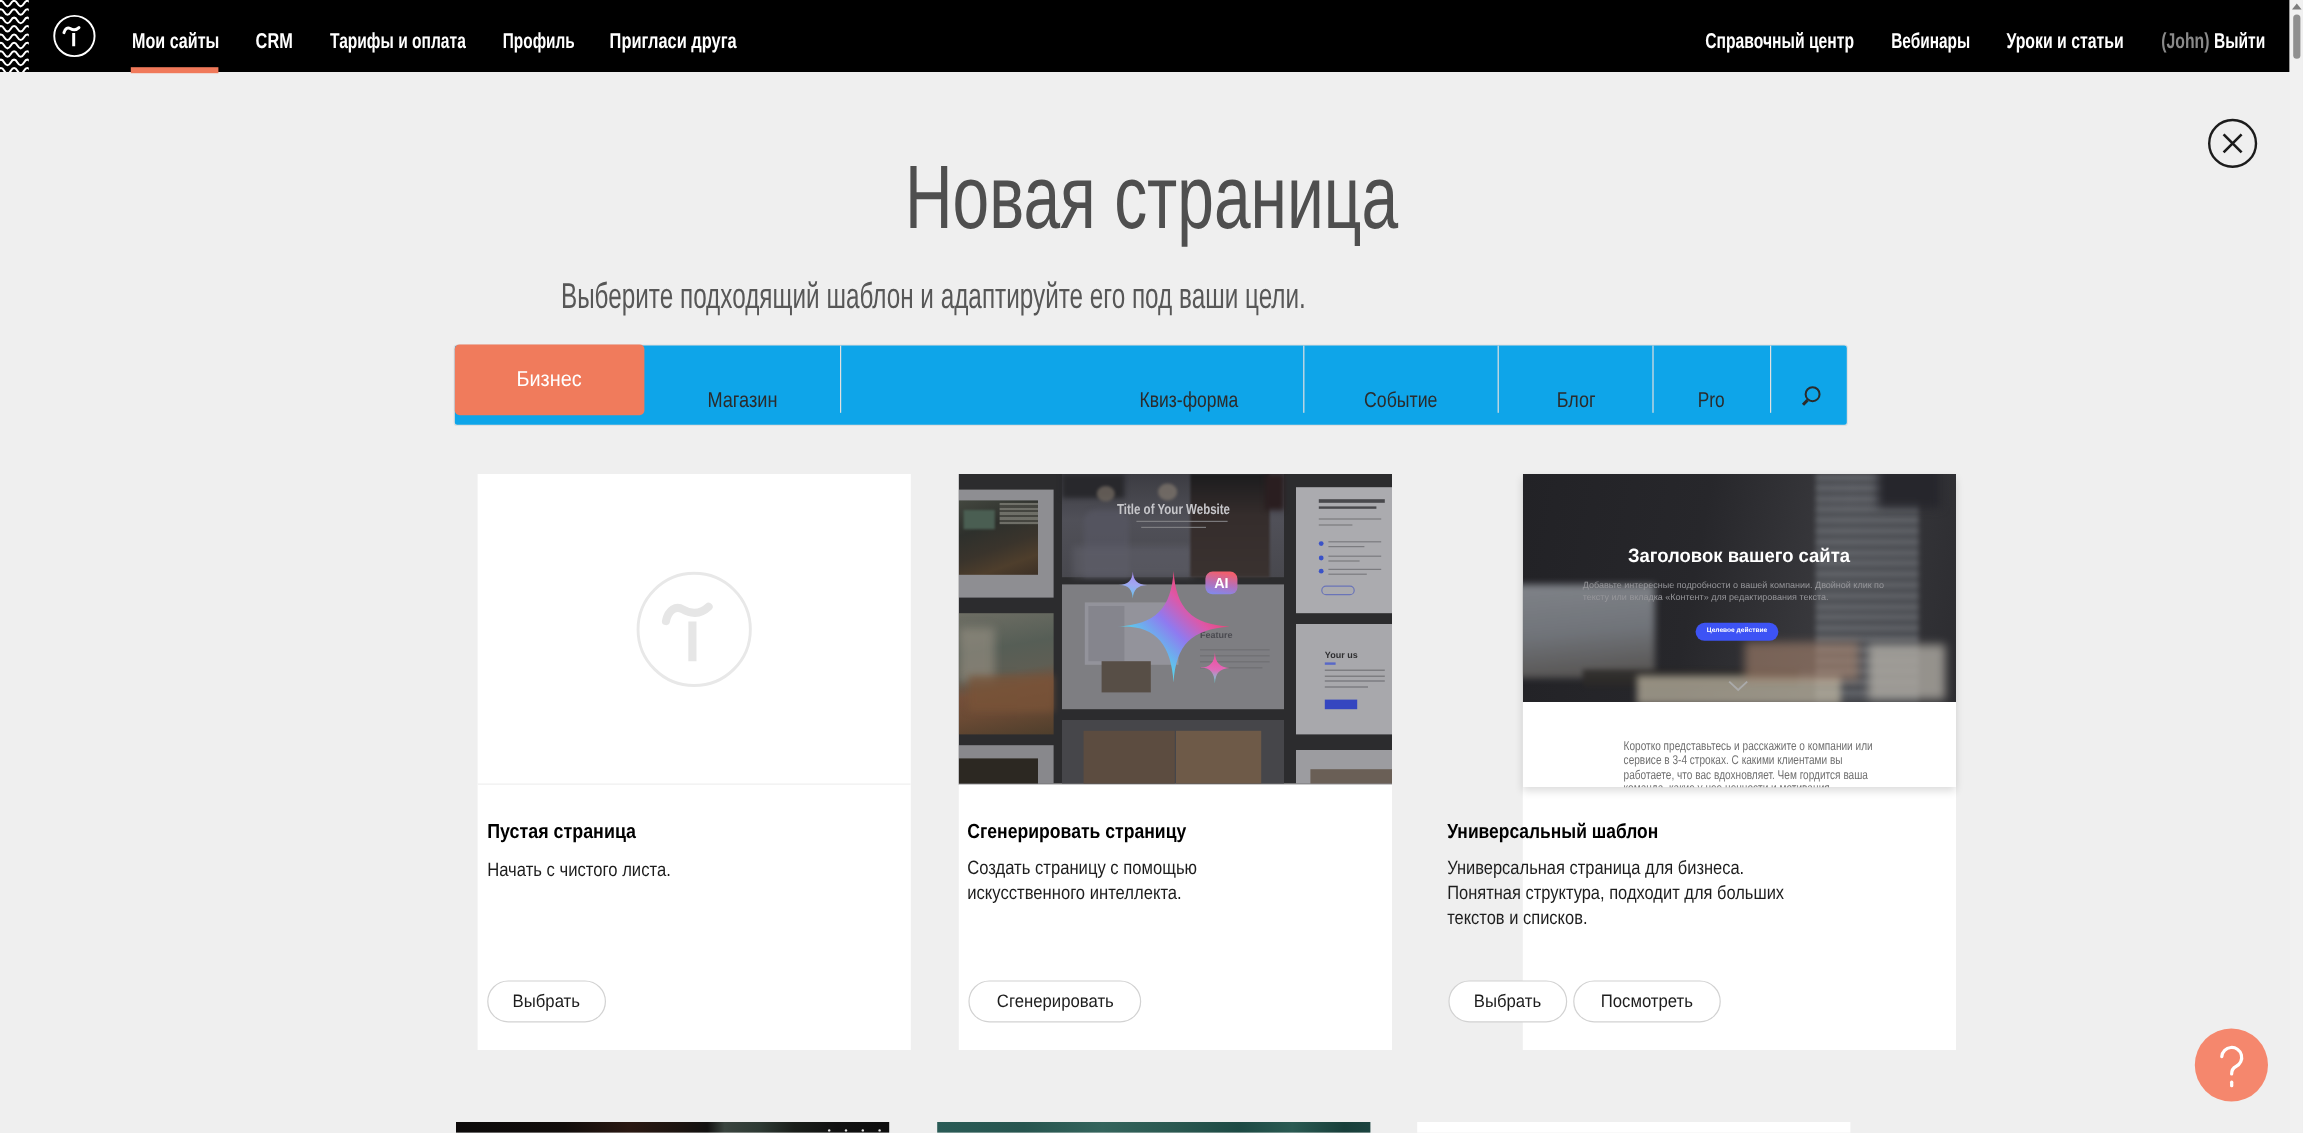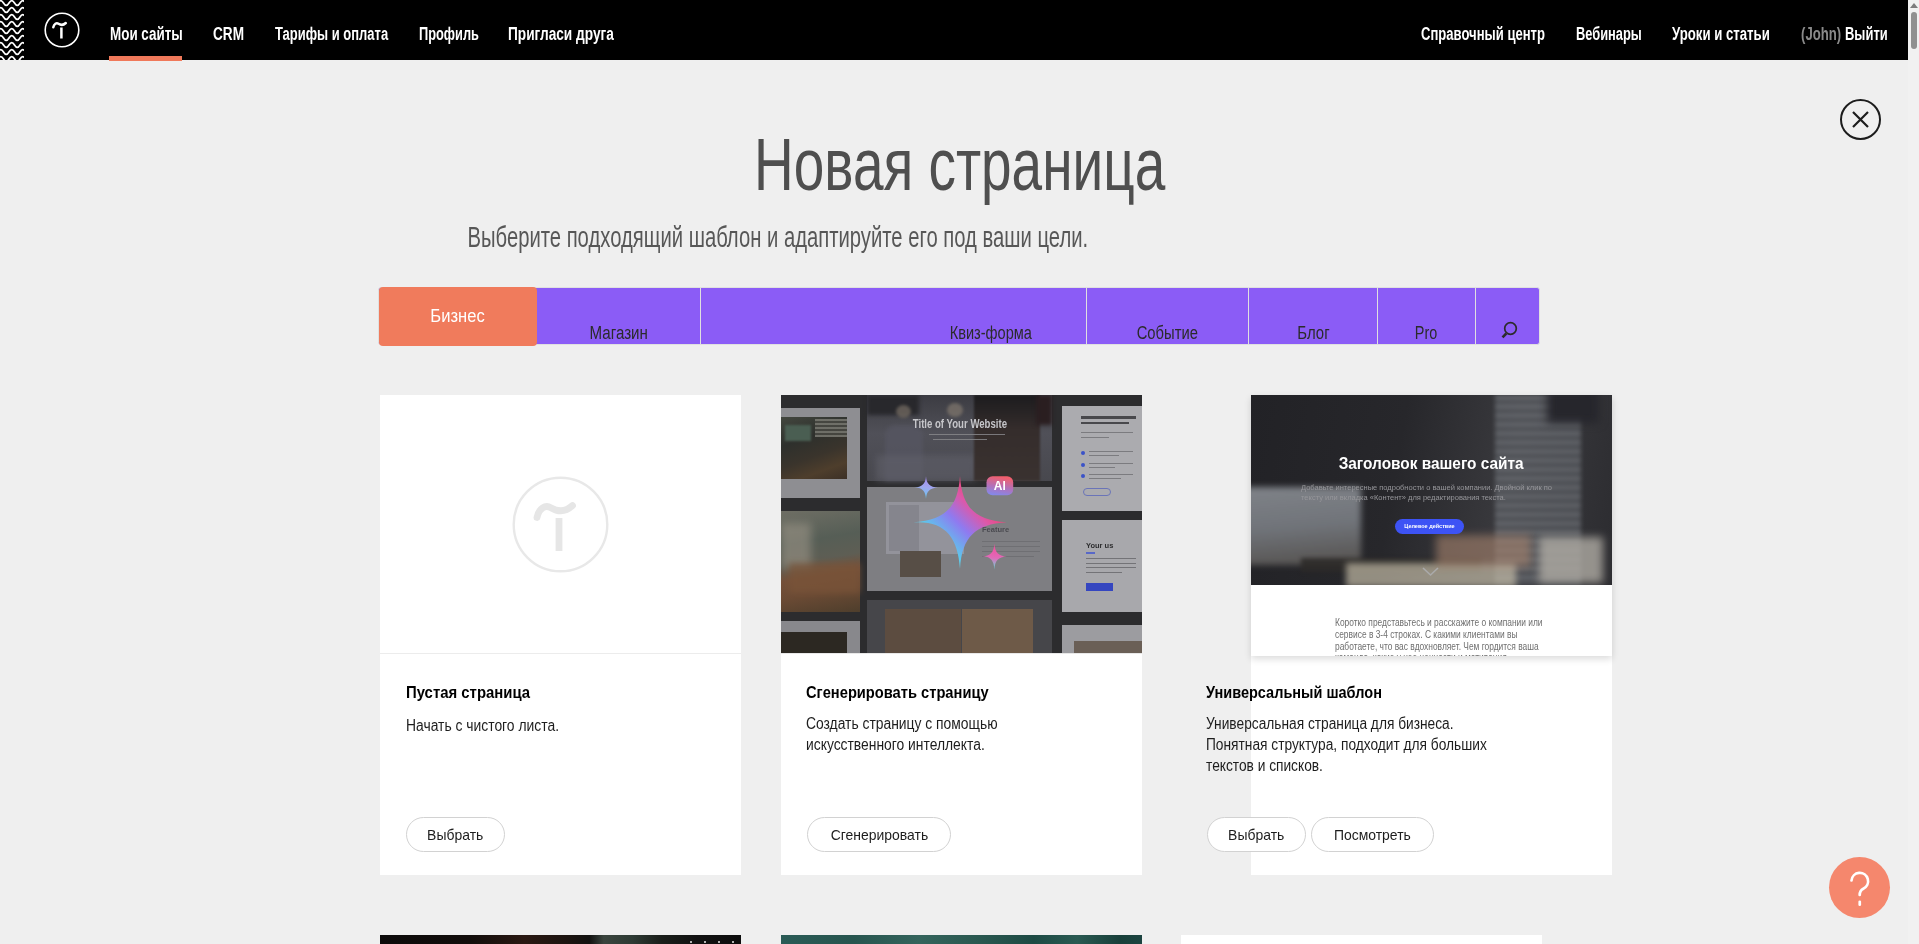--- a/index.html
+++ b/index.html
@@ -11,32 +11,32 @@
 #hdr { left:0; top:0; width:1908px; height:60px; background:#000; }
 .nav-a { position:absolute; top:23.7px; color:#fff; font-size:18px; font-weight:bold; white-space:nowrap; transform-origin:left top; }
 #underline { left:109px; top:56px; width:73px; height:5px; background:#f0795a; }
 
 
 #closebtn { left:1840px; top:99px; width:41px; height:41px; border:2px solid #1c1c1c; border-radius:50%; }
 
 
 #title { left:0; top:120.7px; width:1919px; text-align:center; font-size:75px; color:#4f4f4f; white-space:nowrap; }
 #title span { display:inline-block; transform:scaleX(0.7324); transform-origin:center; line-height:75px; }
-#subtitle { left:0; top:220px; width:1555px; text-align:center; font-size:30px; color:#575757; white-space:nowrap; }
+#subtitle { left:0; top:231px; width:1555px; text-align:center; font-size:30px; color:#575757; white-space:nowrap; }
 #subtitle span { display:inline-block; transform:scaleX(0.675); transform-origin:center; line-height:30px; }
 
 
-#tabbar { left:378px; top:287px; width:1162px; height:58px; background:#8b5cf6; border:1px solid #e0e0e0; border-radius:3px;padding-left:32px; }
+#tabbar { left:378px; top:287px; width:1162px; height:68px; background:#0ea5e9; border:1px solid #e0e0e0; border-radius:3px;padding-left:32px; }
 .tab { position:absolute; top:0; height:56px; border-right:1px solid #e0e0e0; color:#2b2b2b; font-size:18px; display:flex; align-items:flex-end; justify-content:center; }
 
 #tab-active { position:absolute; left:0px; top:-1px; width:158px; height:59px; background:#f07b5c; border-radius:4px; color:#fff; font-size:18px; display:flex; align-items:center; justify-content:center; }
 #tab-active span { display:inline-block; transform:scaleX(0.92); }
 
 
-.card { position:absolute; top:395px; width:361px; height:480px; background:#fff; }
+.card { position:absolute; top:395px; width:361px; height:480px; background:#fff;margin-left:18px; }
 .cimg { position:absolute; left:0; top:0; width:361px; height:259px; overflow:hidden; }
 .ctitle { position:absolute; top:684.3px; font-size:17px; font-weight:bold; color:#000; transform-origin:left top; white-space:nowrap; line-height:17px; }
 .cdesc { position:absolute; font-size:16px; color:#1d1d1d; line-height:21px; transform-origin:left top; white-space:nowrap; }
 .cbtn { position:absolute; top:817px; height:35px; border:1px solid #d2d2d2; border-radius:18px; background:#fff; color:#1d1d1d; font-size:15px; display:flex; align-items:center; justify-content:center; }
 .cbtn span { display:inline-block; transform:scaleX(0.93); }
 
 
 .t { position:absolute; }
 
 

